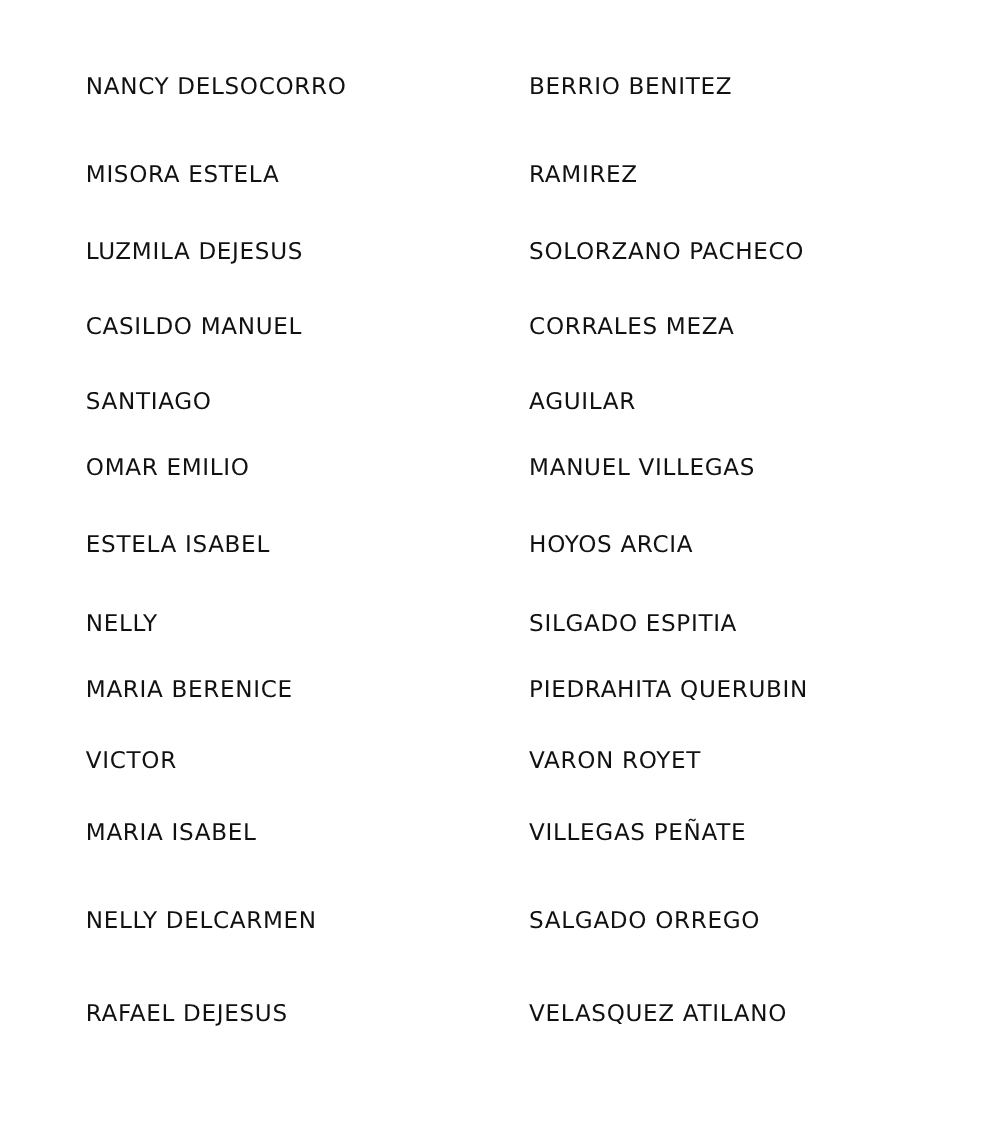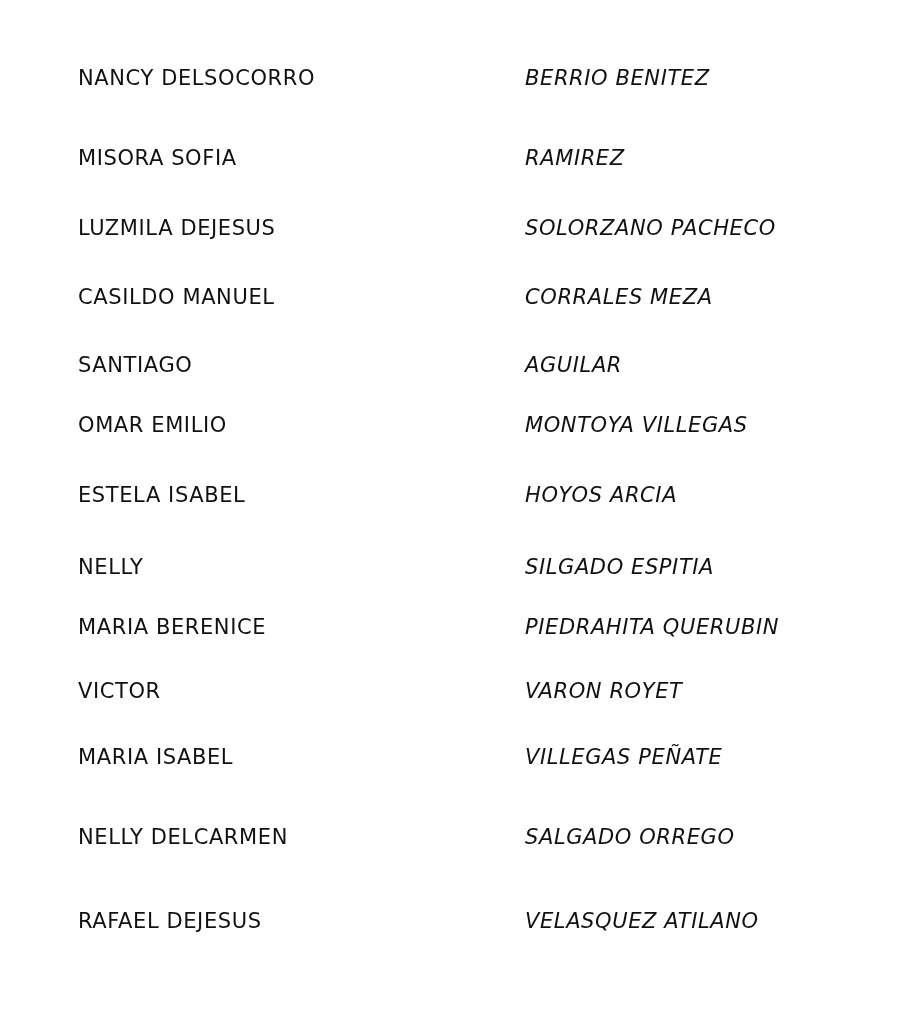--- a/index.html
+++ b/index.html
@@ -38,52 +38,51 @@
     letter-spacing: 0.6px;
     line-height: 1;
     white-space: nowrap;
     color: #111111;
     font-weight: 400;
   }
   .cell.first {
     left: 78px;
   }
   .cell.last {
-    left: 525px;
-    font-style: italic;
+    left: 481px;
   }
 </style>
 </head>
 <body>
 
 <div class="page">
   <div class="rows" id="rows-container">
       <div class="row" style="top: 68px;">
         <div class="cell first">NANCY DELSOCORRO</div>
         <div class="cell last">BERRIO BENITEZ</div>
       </div>
       <div class="row" style="top: 148px;">
-        <div class="cell first">MISORA SOFIA</div>
+        <div class="cell first">MISORA ESTELA</div>
         <div class="cell last">RAMIREZ</div>
       </div>
       <div class="row" style="top: 218px;">
         <div class="cell first">LUZMILA DEJESUS</div>
         <div class="cell last">SOLORZANO PACHECO</div>
       </div>
       <div class="row" style="top: 287px;">
         <div class="cell first">CASILDO MANUEL</div>
         <div class="cell last">CORRALES MEZA</div>
       </div>
       <div class="row" style="top: 355px;">
         <div class="cell first">SANTIAGO</div>
         <div class="cell last">AGUILAR</div>
       </div>
       <div class="row" style="top: 415px;">
         <div class="cell first">OMAR EMILIO</div>
-        <div class="cell last">MONTOYA VILLEGAS</div>
+        <div class="cell last">MANUEL VILLEGAS</div>
       </div>
       <div class="row" style="top: 485px;">
         <div class="cell first">ESTELA ISABEL</div>
         <div class="cell last">HOYOS ARCIA</div>
       </div>
       <div class="row" style="top: 557px;">
         <div class="cell first">NELLY</div>
         <div class="cell last">SILGADO ESPITIA</div>
       </div>
       <div class="row" style="top: 617px;">

